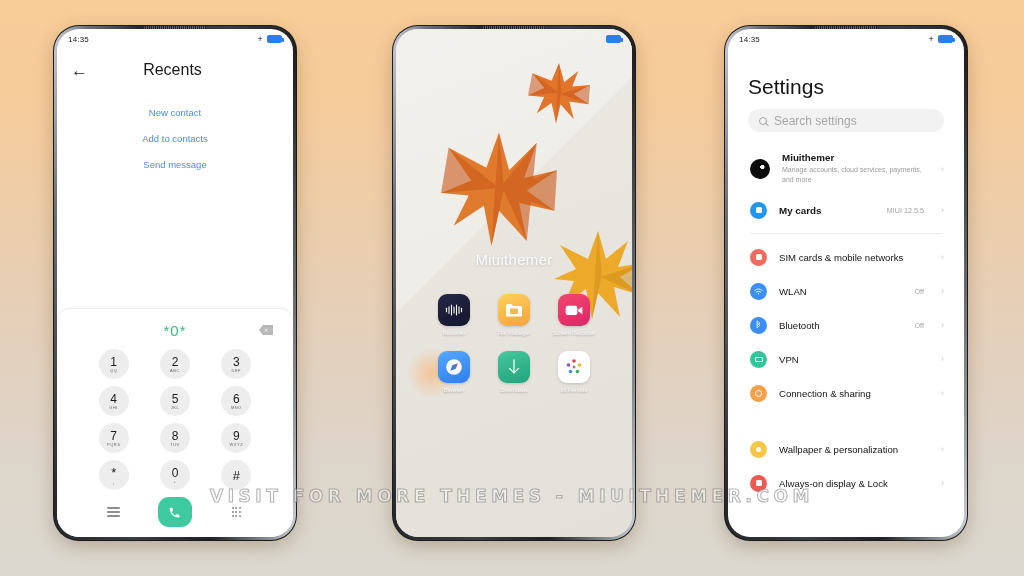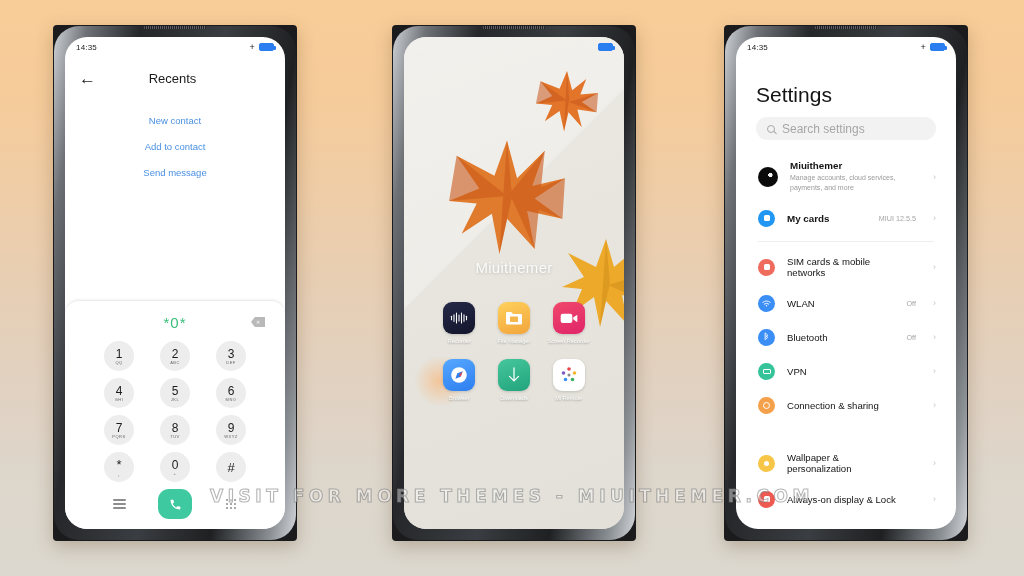--- a/index.html
+++ b/index.html
@@ -13,23 +13,23 @@
       #e6cfb6 52%,
       #e1d2c2 68%,
       #ddd6cb 82%,
       #dcd8cf 100%);
     position:relative;
   }
 
   
   .phone {
     position:absolute;
-    border-radius:4px;
+    border-radius:26px;
     background:#1b1b1d;
-    padding:12px;
+    padding:4px;
     box-shadow:0 6px 18px rgba(90,60,30,.28);
   }
   .phone::before{
     content:"";
     position:absolute; inset:1px;
     border-radius:25px;
     background:linear-gradient(100deg,#cfd2d6 0%,#6e7277 10%,#25272a 26%,#3a3d41 52%,#1e2022 74%,#8b9095 92%,#d4d7db 100%);
     z-index:0;
   }
   .screen {
@@ -76,21 +76,21 @@
 
   
   #phone1 .screen{ background:#fff; display:flex; flex-direction:column; }
   .d-header{
     height:42px; display:flex; align-items:center; padding:0 14px;
     position:relative;
   }
   .back-arrow{ font-size:17px; color:#1c1c1c; line-height:1; }
   .d-title{
     position:absolute; left:0; right:5px; text-align:center;
-    font-size:13px; color:#1b1b1b;
+    font-size:16px; color:#1b1b1b;
   }
   .d-links{ padding:10px 18px 0;text-align:center; }
   .d-link{
     color:#4a90e2; font-size:9.5px; padding:6px 0 9px;
   }
   .d-spacer{ flex:1 1 auto; }
 
   .keypad{
     background:#fff;
     border-top:1px solid #ececec;
@@ -246,21 +246,21 @@
       </span>
     </div>
 
     <div class="d-header">
       <span class="back-arrow">←</span>
       <span class="d-title">Recents</span>
     </div>
 
     <div class="d-links">
       <div class="d-link">New contact</div>
-      <div class="d-link">Add to contact</div>
+      <div class="d-link">Add to contacts</div>
       <div class="d-link">Send message</div>
     </div>
 
     <div class="d-spacer"></div>
 
     <div class="keypad">
       <div class="dial-display">
         <span class="dial-num">*0*</span>
         <span class="backspace">
             <span style="font-size:5px">✕</span>

